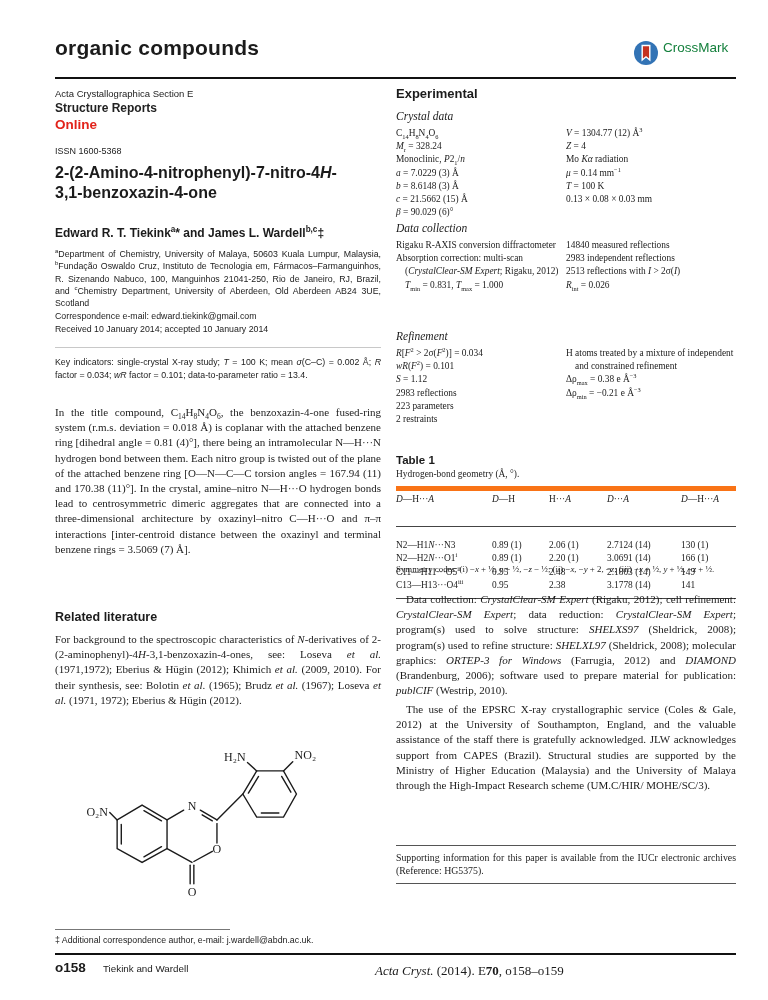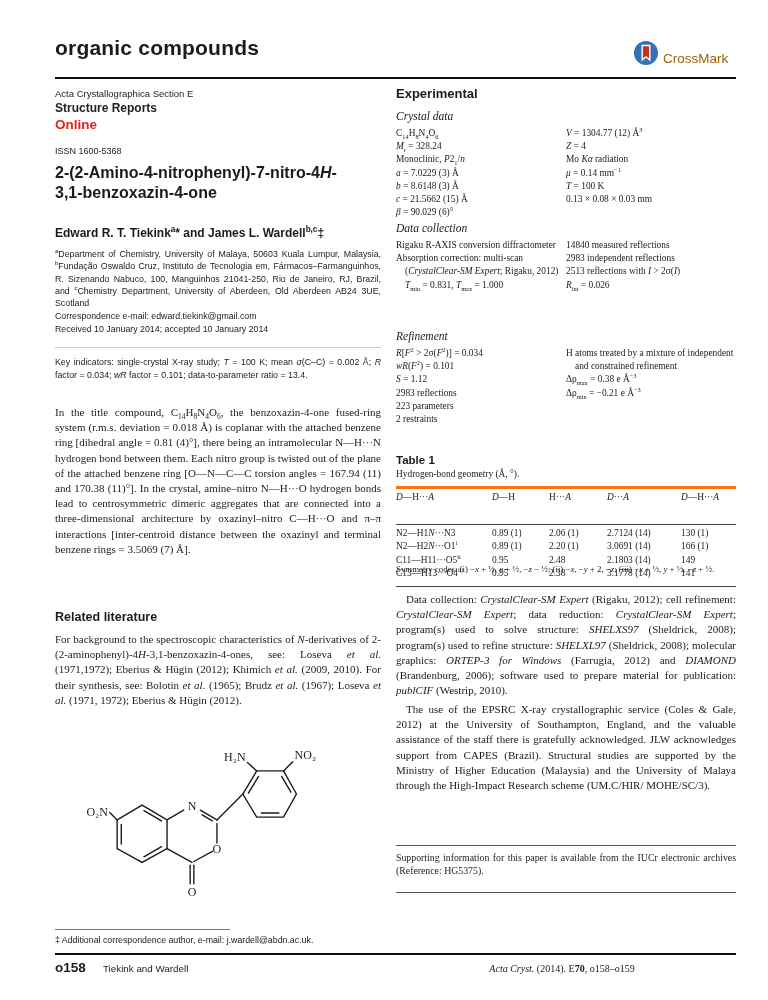--- a/index.html
+++ b/index.html
@@ -12,22 +12,22 @@
   .abs { position:absolute; }
   sup { font-size:68%; line-height:0; vertical-align:super; }
   sub { font-size:68%; line-height:0; vertical-align:sub; }
   .just { text-align:justify; }
   .hang { padding-left:9px; text-indent:-9px; }
   .ind  { padding-left:9px; }
 
   
   .masthead { left:55px; top:36px; font-size:21px; font-weight:bold; letter-spacing:0.2px;text-align:center; }
   .head-rule { left:55px; top:77px; width:681px; height:2px; background:#111; }
-  .crossmark { left:633px; top:40px; display:flex; align-items:flex-end; gap:4px;
-               font-size:13.5px; color:#a16207; cursor:pointer; }
+  .crossmark { left:633px; top:40px; display:flex; align-items:flex-start; gap:4px;
+               font-size:13.5px; color:#15803d; cursor:pointer; }
 
   
   .jinfo  { left:55px; top:88px; font-size:9.5px; line-height:1.25; color:#222; }
   .jname  { font-size:12px; font-weight:bold; margin-top:1px; }
   .jonline{ font-size:13.5px; font-weight:bold; margin-top:1px; }
   .jissn  { font-size:9px; margin-top:12px; }
   .title  { left:55px; top:163px; width:330px; font-size:16px; font-weight:bold; line-height:1.22; }
   .authors{ left:55px; top:226px; width:326px; font-size:12px; font-weight:bold; }
   .affil  { left:55px; top:248px; width:326px; font-size:8.8px; line-height:1.4; }
   .received { left:55px; top:324px; width:326px; font-size:8.8px; }
@@ -50,35 +50,35 @@
   .dg1 { left:396px; top:127px; }
   .dg2 { left:396px; top:239px; }
   .dg3 { left:396px; top:347px; }
   .dg-l { position:absolute; left:0; top:0; width:165px; }
   .dg-r { position:absolute; left:170px; top:0; width:170px; }
 
   .tbl-head { left:396px; top:454px; font-size:11.5px; font-weight:bold; }
   .tbl-cap  { left:396px; top:469px; font-size:9.4px; }
   .tbl { left:396px; top:486px; width:340px; font-size:9.4px; }
   .tr { display:grid; grid-template-columns:96px 57px 58px 74px 1fr; }
-  .tr.hdr { border-top:3px solid #f97316; border-bottom:1px solid #444; padding:3px 0 18px 0; margin-bottom:3px; }
+  .tr.hdr { border-top:5px solid #f97316; border-bottom:1px solid #444; padding:3px 0 18px 0; margin-bottom:13px; }
   .tr.last { border-bottom:1px solid #444; padding-bottom:4px; }
   .tr .td { height:13.5px; }
   .symm { left:396px; top:563px; width:340px; font-size:8.8px; line-height:12.5px; }
   .para1 { left:396px; top:592px; width:340px; font-size:11px; line-height:15.2px; text-indent:10px; }
   .para2 { left:396px; top:702px; width:340px; font-size:11px; line-height:15.2px; text-indent:10px; }
   .suppbox { left:396px; top:845px; width:340px; font-size:9.8px; line-height:13px;
-             border-top:1px solid #555; border-bottom:1px solid #555; padding:5px 0 15px 0; }
+             border-top:1px solid #555; border-bottom:1px solid #555; padding:5px 0 6px 0; }
 
   
   .foot-rule { left:55px; top:953px; width:681px; height:2px; background:#111; }
   .pagenum { left:55px; top:960px; font-size:13.5px; font-weight:bold; }
   .foot-auth { left:103px; top:963px; font-size:9.8px; }
   .foot-doi { left:214px; top:963px; width:340px; text-align:center; font-size:9.8px; }
-  .foot-cite { left:392px; top:963px; width:340px; text-align:center; font-size:10px; }
+  .foot-cite { left:375px; top:963px; width:340px; text-align:left; font-size:13px; }
 
   svg text { font-family:"Liberation Serif", serif; font-size:13px; fill:#1b1b1b; }
 </style>
 </head>
 <body>
 
 <div class="page">
 
   <div class="abs masthead sans">organic compounds</div>
   <div class="abs crossmark sans">

